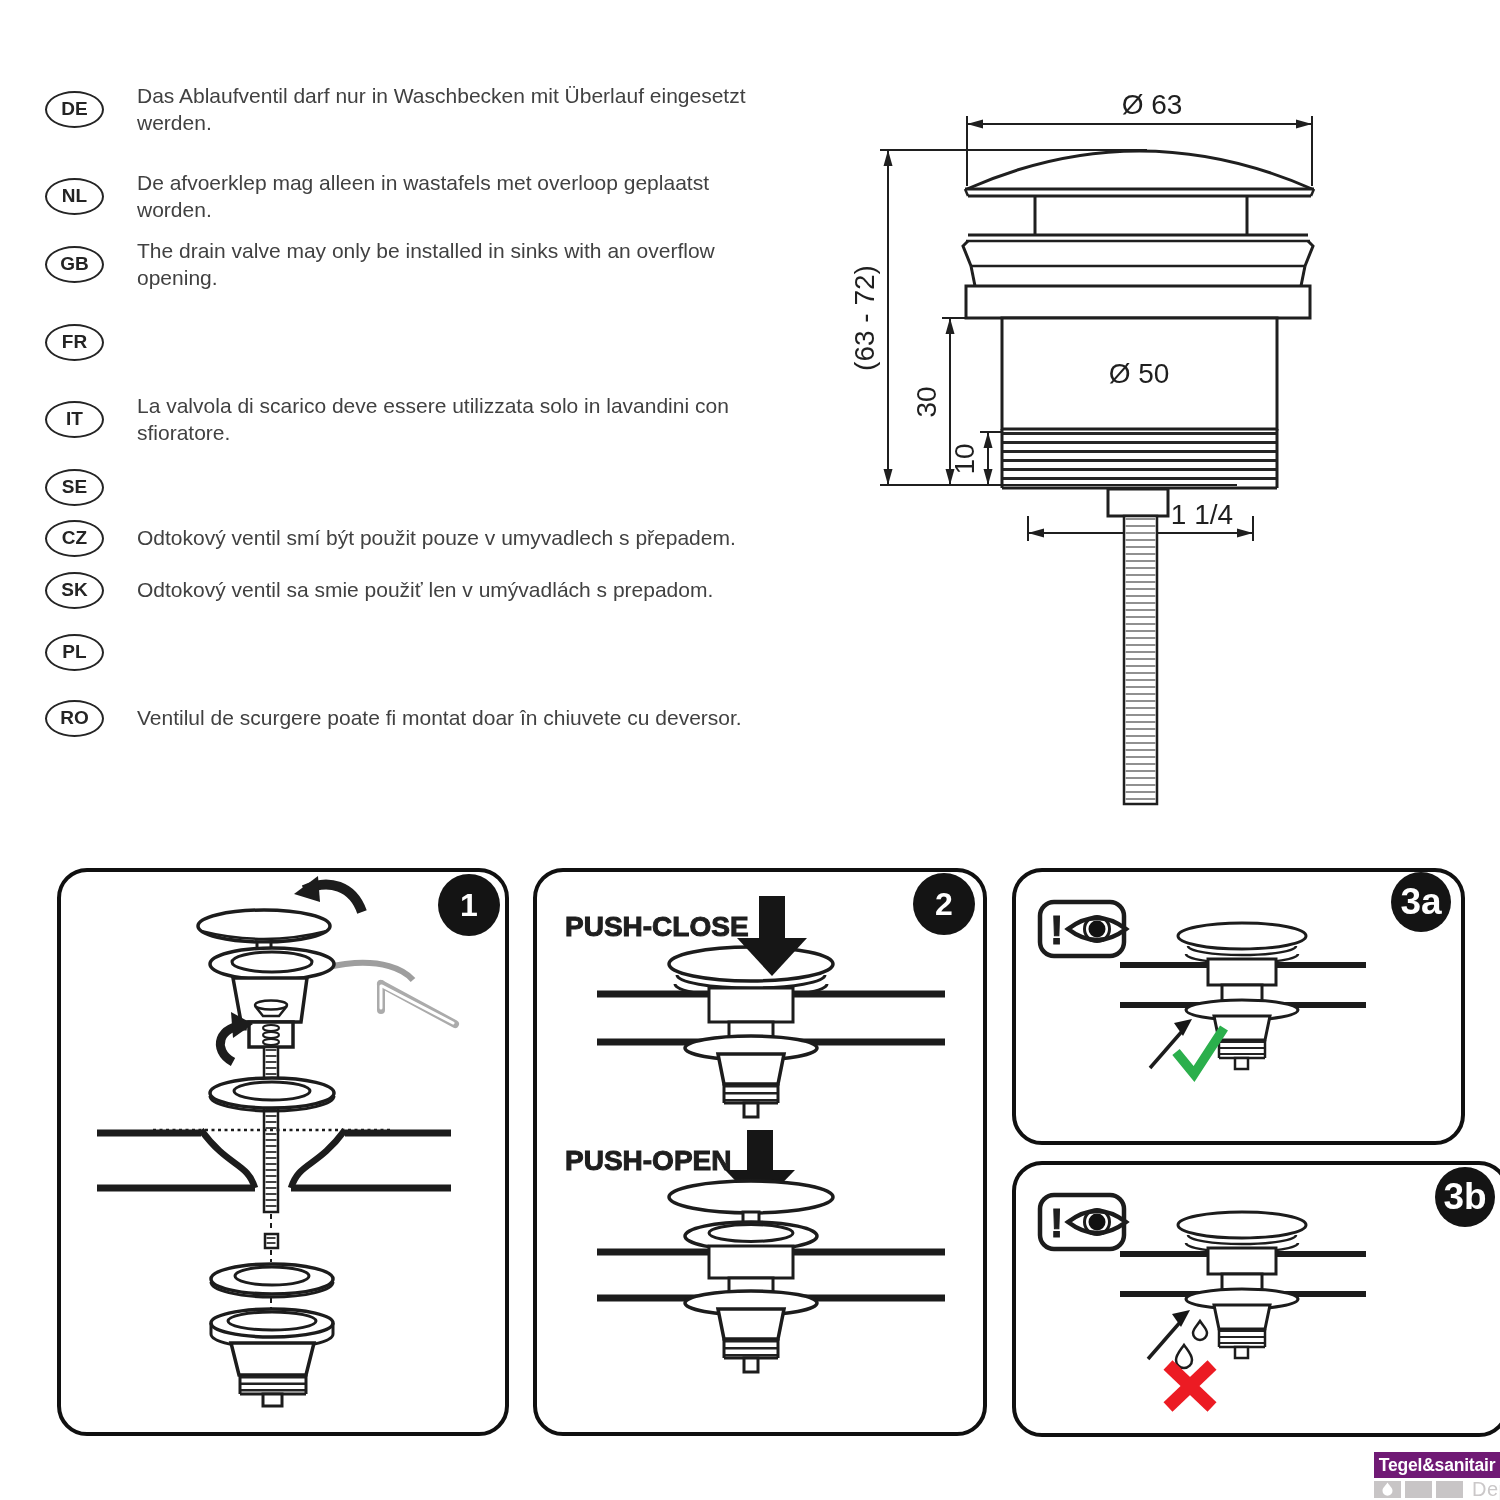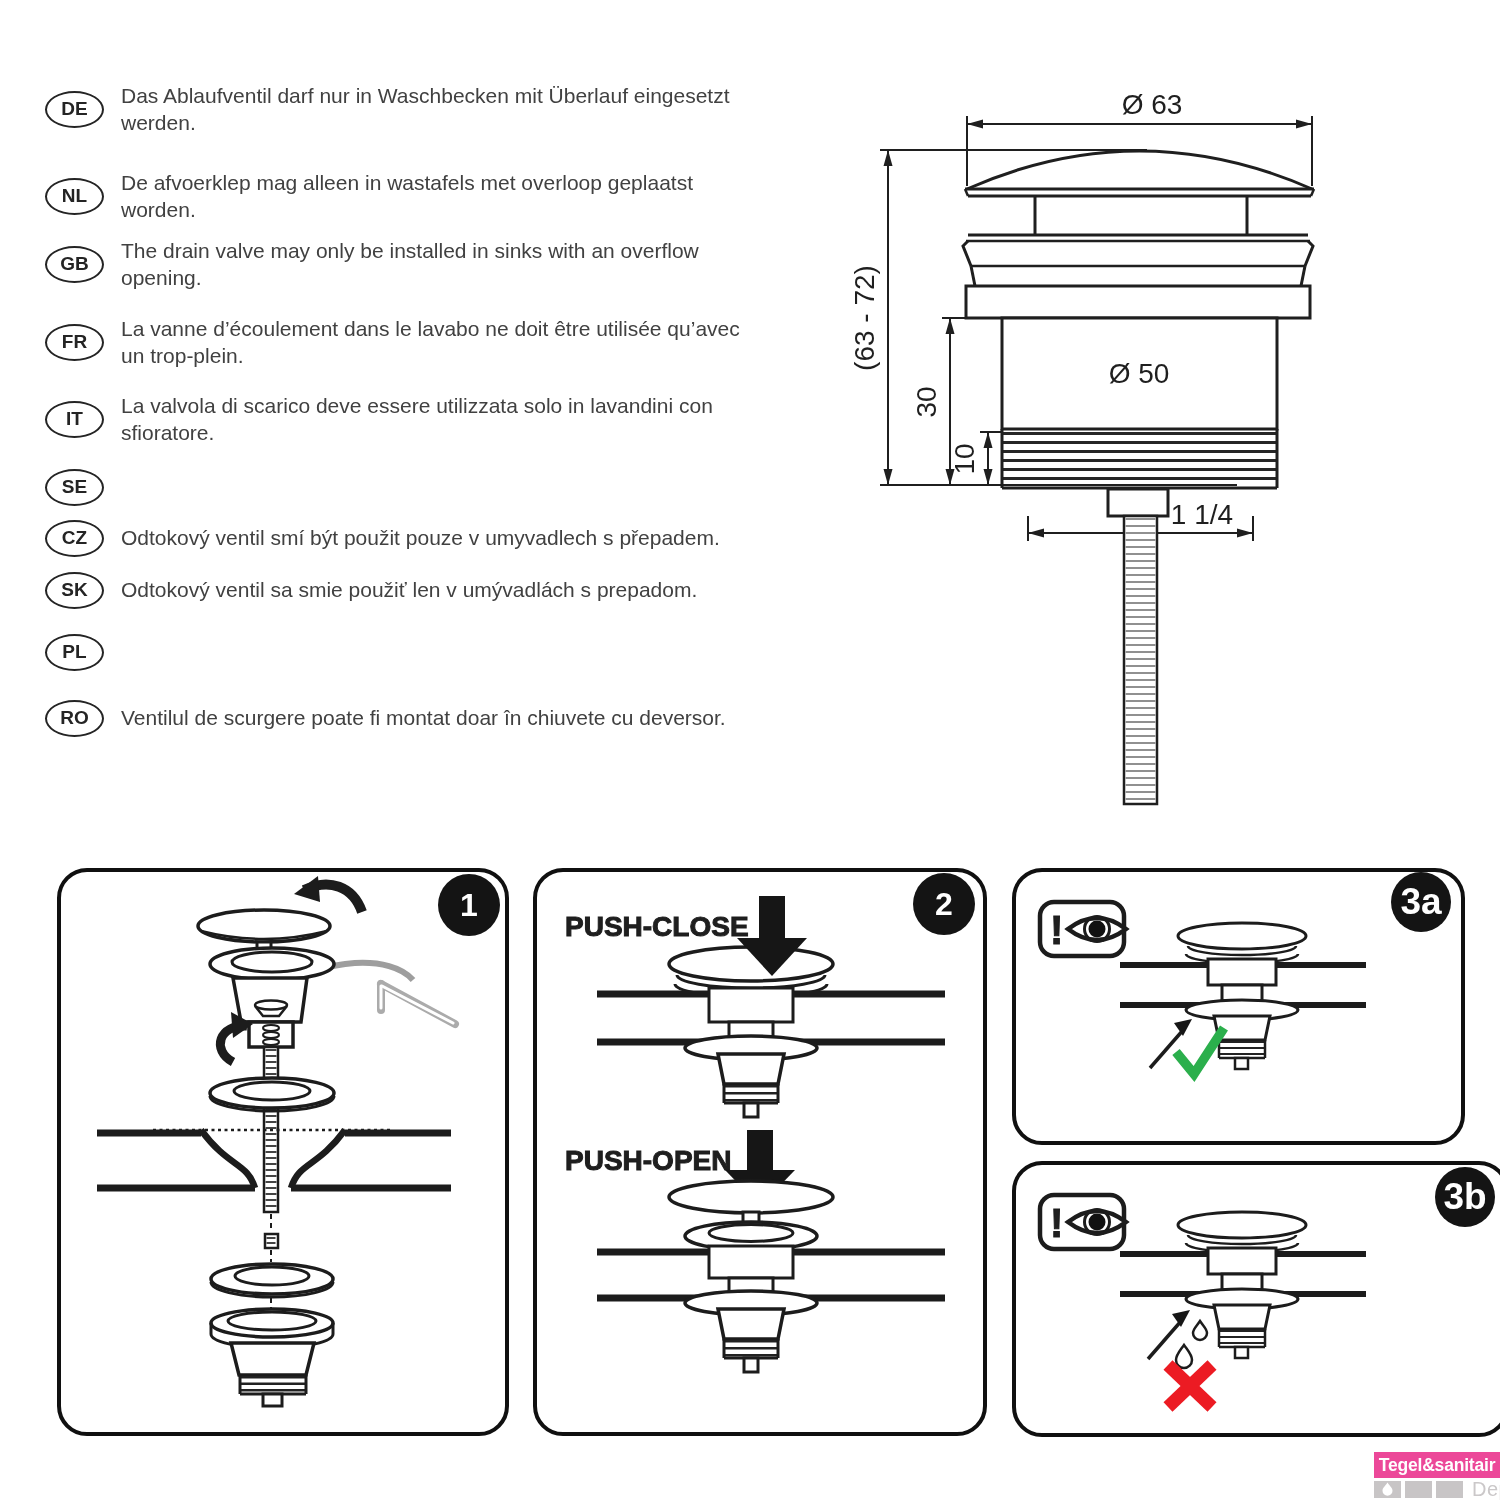--- a/index.html
+++ b/index.html
@@ -5,38 +5,38 @@
   html,body{margin:0;padding:0;background:#fff;}
   body{width:1500px;height:1500px;font-family:"Liberation Sans",sans-serif;color:#2e2e2e;}
   .page{position:relative;width:1500px;height:1500px;background:#fff;overflow:hidden;}
 
   
   .lang-row{position:absolute;left:45px;display:flex;align-items:center;gap:17px;}
   .lang-row.h2{height:58px;}
   .lang-row.h1{height:34px;}
   .lang-badge{flex:0 0 auto;width:55px;height:33px;border:2.6px solid #242424;border-radius:50%;
     display:flex;align-items:center;justify-content:center;font-weight:bold;font-size:19px;color:#242424;}
-  .lang-text{margin:0;font-size:21px;line-height:27.5px;white-space:pre-line;color:#414141;max-width:640px;}
+  .lang-text{margin:16px;font-size:21px;line-height:27.5px;white-space:pre-line;color:#414141;max-width:640px;}
 
   
   .tech{position:absolute;left:852px;top:50px;margin-top:36px;}
   svg{display:block;}
   svg text{font-family:"Liberation Sans",sans-serif;fill:#1f1f1f;}
   .dimtxt{font-size:28px;}
 
   
   .panel{position:absolute;box-sizing:border-box;border:4.5px solid #101010;border-radius:30px;background:#fff;}
   .panel svg{position:absolute;left:0;top:0;}
   .badge{position:absolute;border-radius:50%;background:#141414;color:#fff;display:flex;
     align-items:center;justify-content:center;font-weight:bold;z-index:3;}
   .badge.big{width:62px;height:62px;font-size:32px;}
   .badge.small{width:60px;height:60px;font-size:37px;}
 
   
-  .wm-bar{position:absolute;left:1374px;top:1452px;width:126px;height:26px;background:#ec4899;color:#fff;
+  .wm-bar{position:absolute;left:1374px;top:1452px;width:126px;height:26px;background:#701a75;color:#fff;
     font-weight:bold;font-size:17.5px;letter-spacing:-0.2px;display:flex;align-items:center;justify-content:center;}
   .wm-row{position:absolute;left:1374px;top:1481px;display:flex;gap:4px;align-items:flex-end;}
   .wm-sq{width:27px;height:17px;background:#c8c5c6;display:flex;align-items:center;justify-content:center;}
   .wm-depot{color:#cbc8c9;font-size:20px;line-height:17px;margin-left:5px;letter-spacing:0.5px;}
 </style>
 </head>
 <body>
 
 <div class="page">
 
@@ -51,22 +51,20 @@
       <p class="lang-text">De afvoerklep mag alleen in wastafels met overloop geplaatst
 worden.</p>
     </div>
     <div class="lang-row h2" style="top:235px">
       <span class="lang-badge">GB</span>
       <p class="lang-text">The drain valve may only be installed in sinks with an overflow
 opening.</p>
     </div>
     <div class="lang-row h2" style="top:313px">
       <span class="lang-badge">FR</span>
-      <p class="lang-text">La vanne d’écoulement dans le lavabo ne doit être utilisée qu’avec
-un trop-plein.</p>
     </div>
     <div class="lang-row h2" style="top:390px">
       <span class="lang-badge">IT</span>
       <p class="lang-text">La valvola di scarico deve essere utilizzata solo in lavandini con
 sfioratore.</p>
     </div>
     <div class="lang-row h1" style="top:470px">
       <span class="lang-badge">SE</span>
     </div>
     <div class="lang-row h1" style="top:521px">

